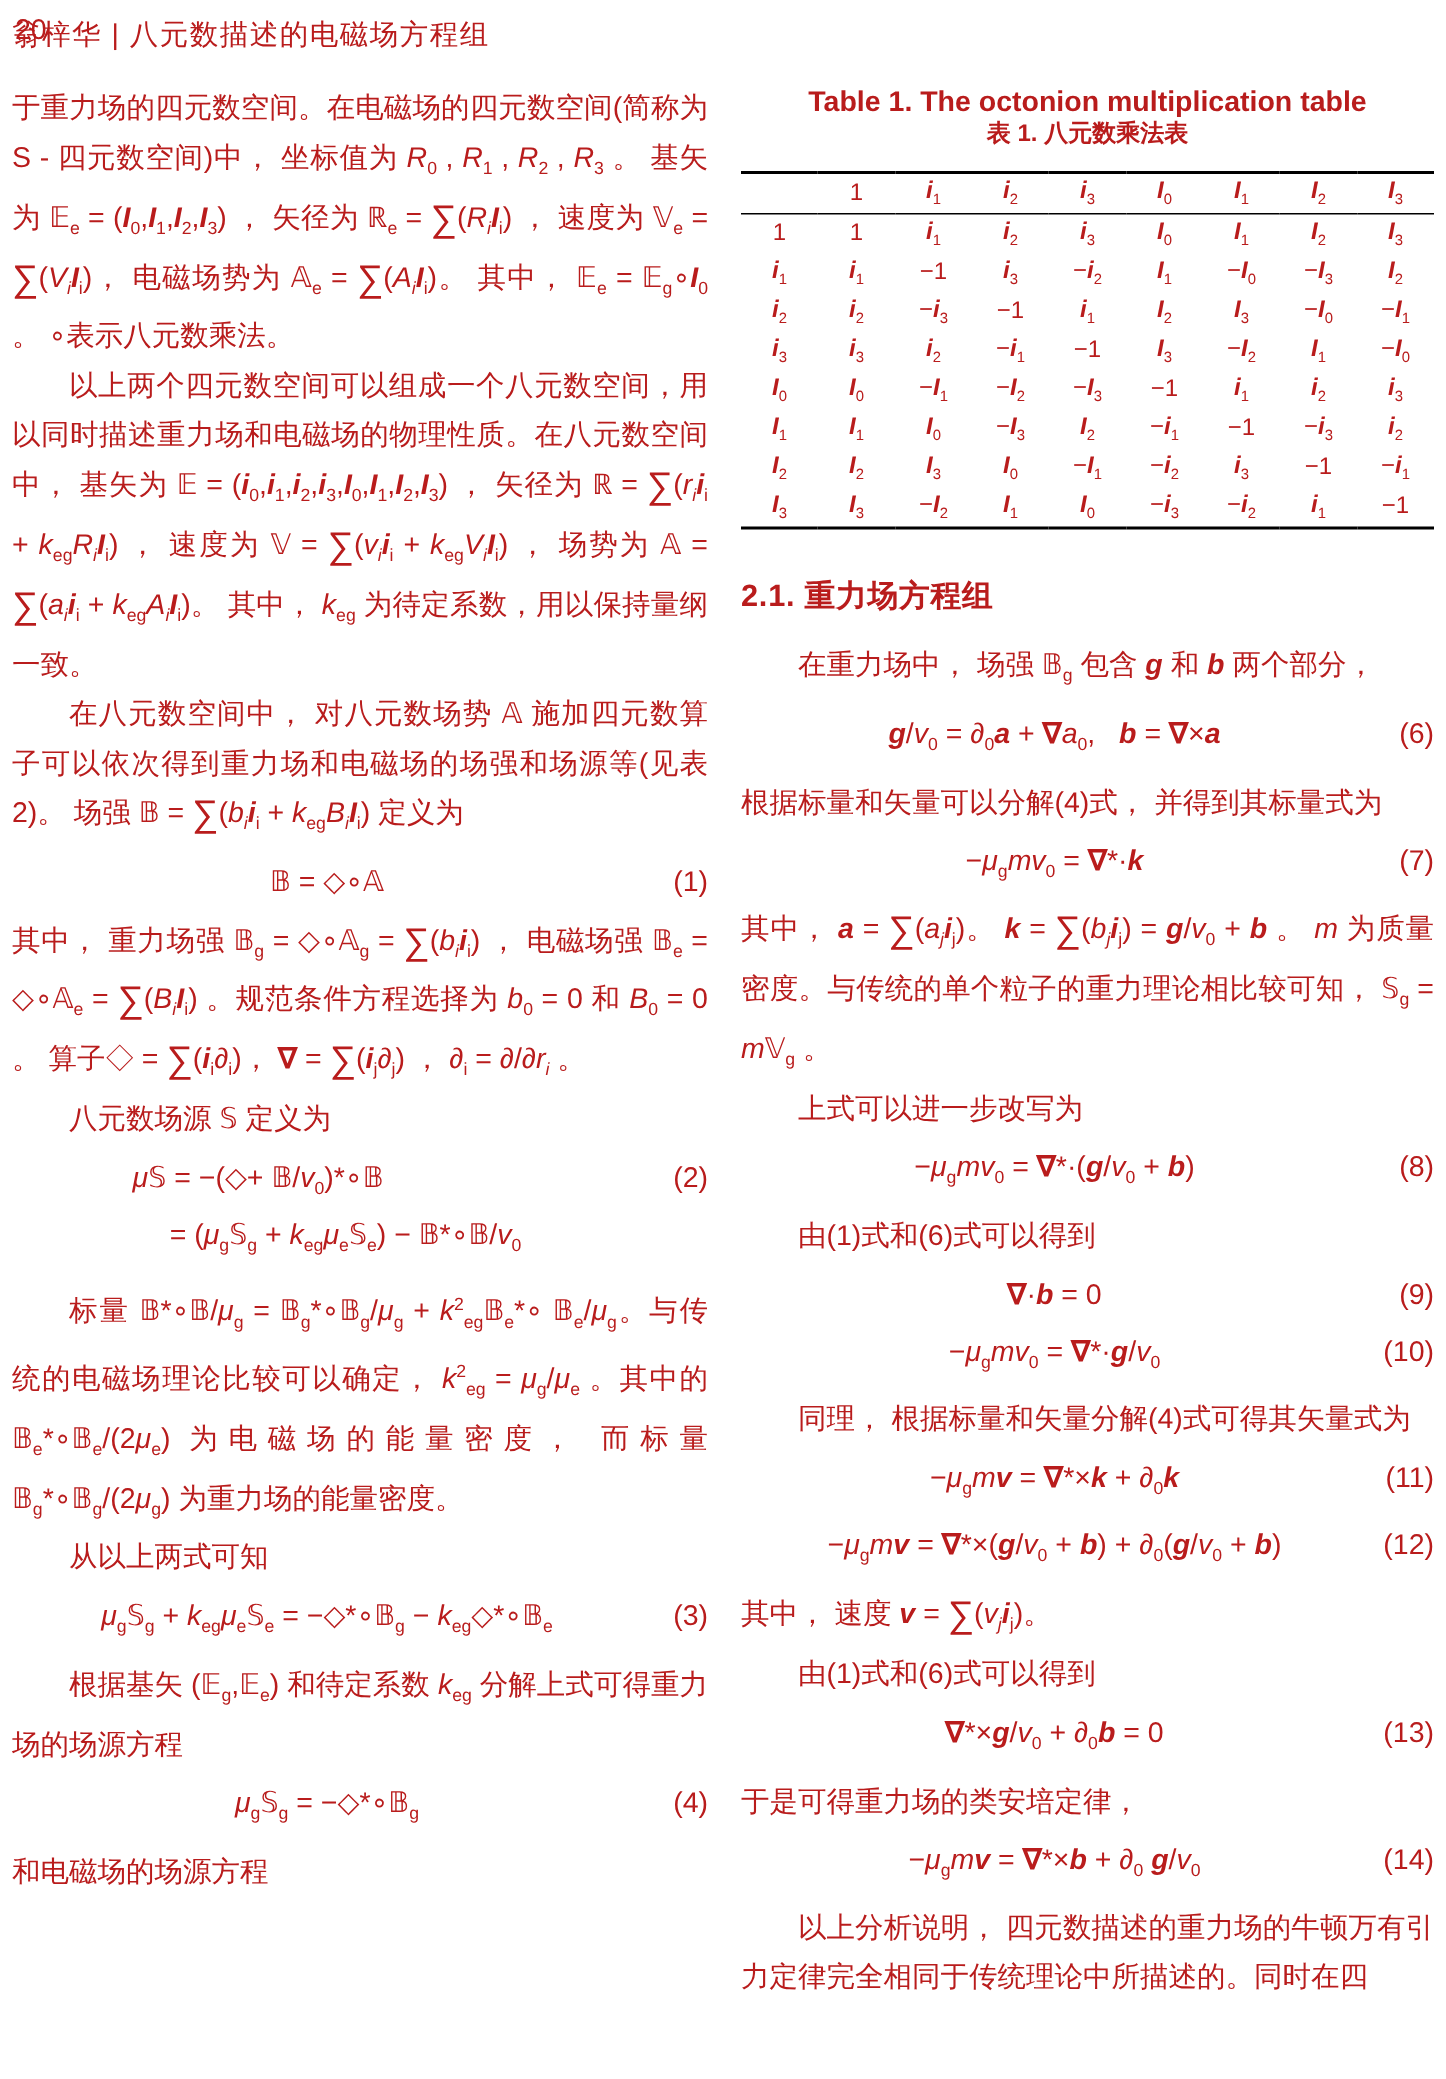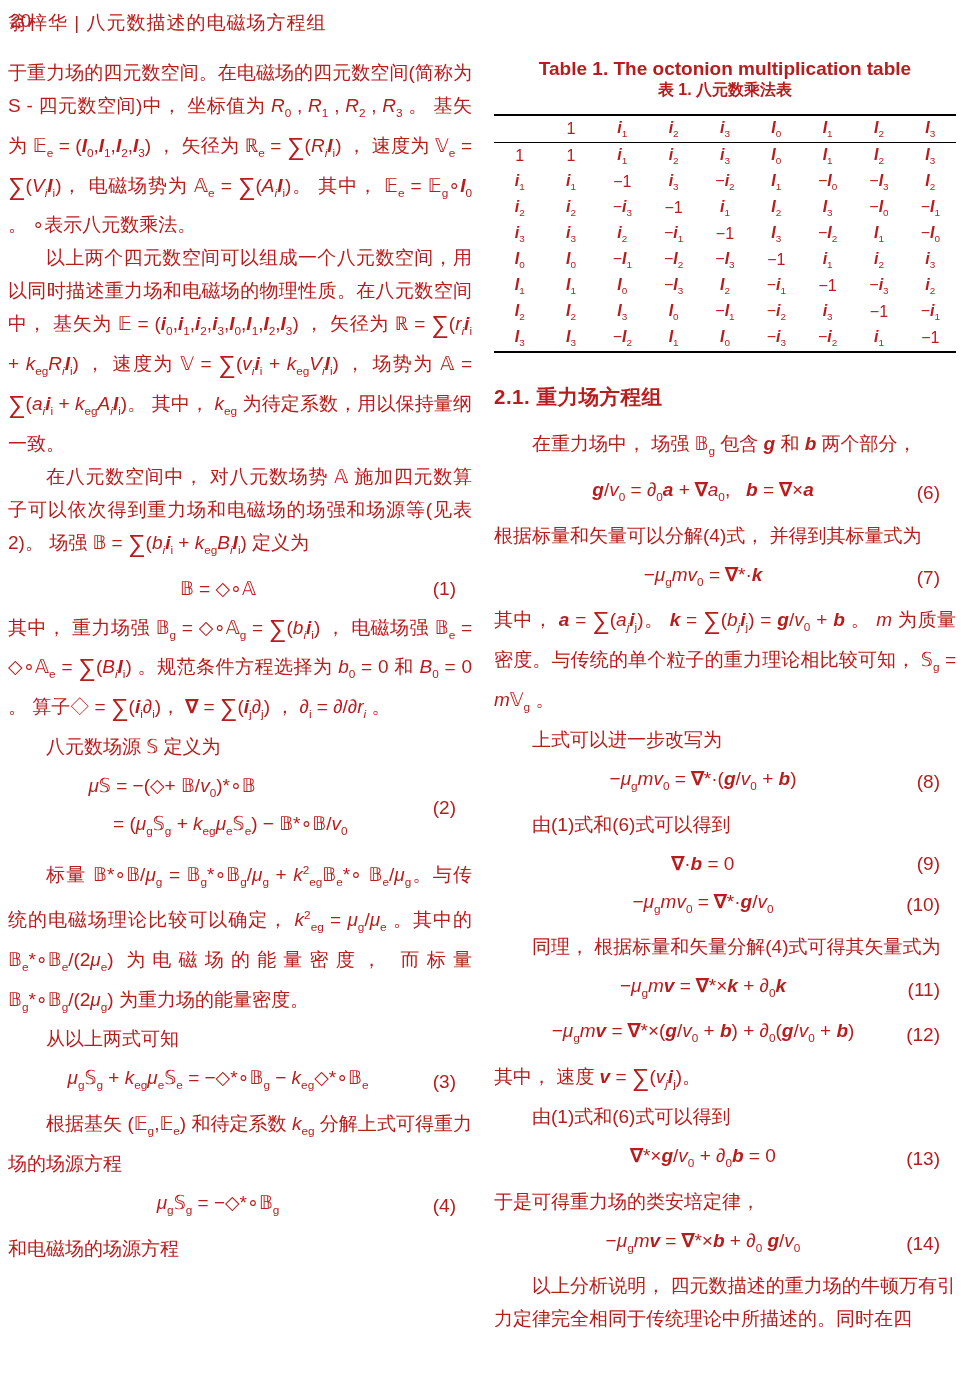--- a/index.html
+++ b/index.html
@@ -7,21 +7,21 @@
     font-family:Liberation Sans, sans-serif;
     box-sizing:border-box;padding:8px 8px 0 8px;overflow:hidden;}
   .hdr{position:relative;height:32px;font-size:19px;}
   .hdr .pgnum{position:absolute;left:2px;top:2px;}
   .hdr .rtitle{position:absolute;left:0;right:0;top:2px;text-align:left;letter-spacing:1px;}
   .cols{display:flex;margin-top:16px;}
   .col-l{width:464px;}
   .col-r{width:462px;margin-left:22px;}
   .body-txt p{margin:0;font-size:19px;line-height:33px;text-align:justify;}
   .body-txt p.ind{text-indent:2em;}
-  .eq{display:flex;align-items:center;margin:7px 16px;font-size:19px;line-height:31px;}
+  .eq{display:flex;margin:7px 0;font-size:19px;line-height:31px;}
   .eq .eq-body{flex:1;text-align:center;}
   .eq .eq-group{display:inline-block;text-align:left;}
   .eq .eq-cont{padding-left:1.3em;}
   .eq .eq-num{width:44px;text-align:right;}
   sub,sup{font-size:0.62em;}
   .sum{font-size:1.3em;line-height:0;vertical-align:-0.12em;}
   .tbl-cap{ text-align:center;font-weight:bold;}
   .cap-en{font-size:19px;line-height:21px;margin-top:2px;}
   .cap-zh{font-size:16px;line-height:22px;}
   table.mult{width:100%;border-collapse:collapse;margin-top:13px;table-layout:fixed;

